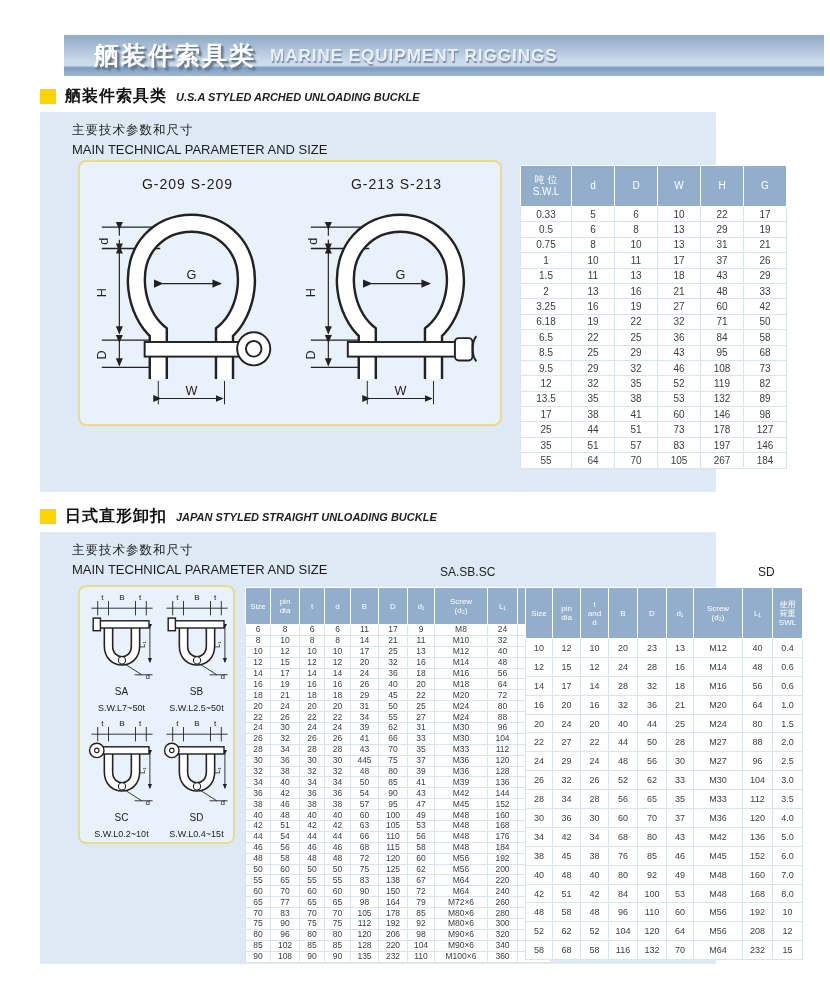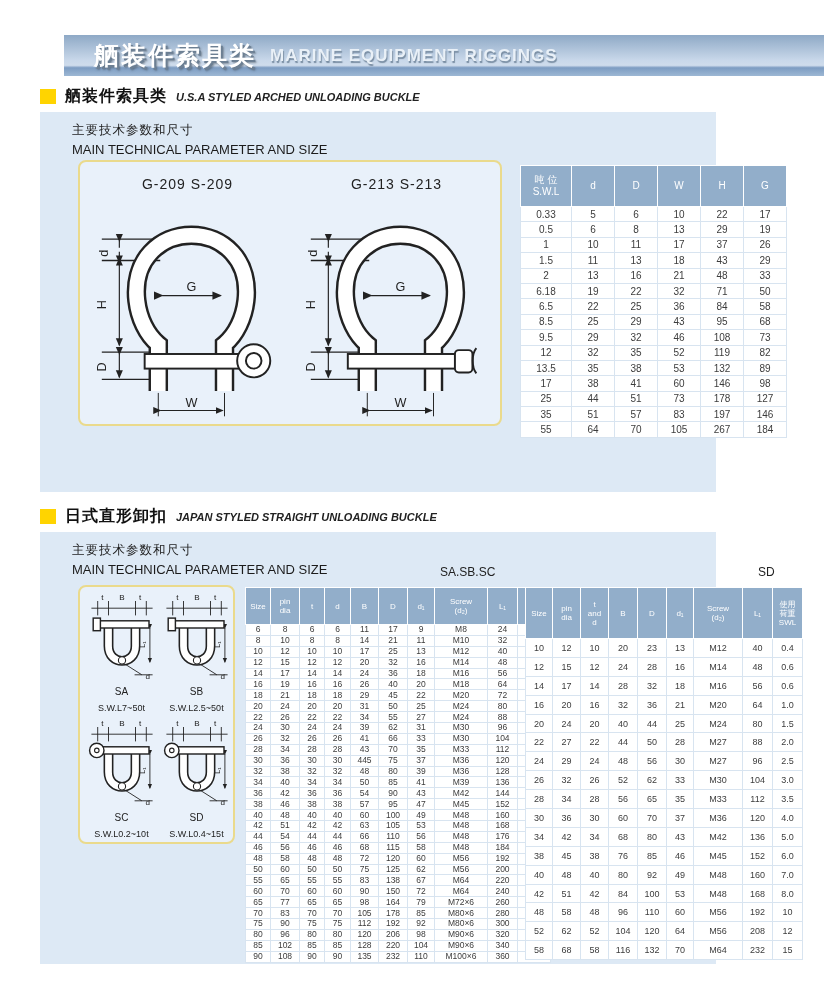--- a/index.html
+++ b/index.html
@@ -58,21 +58,21 @@
   .t3 th:nth-child(3){width:25px;}  .t3 th:nth-child(4){width:26px;}
   .t3 th:nth-child(5){width:26px;}  .t3 th:nth-child(6){width:24px;}
   .t3 th:nth-child(7){width:46px;}  .t3 th:nth-child(8){width:27px;}
   .t3 th:nth-child(9){width:27px;}
 
   .tbl-label{position:absolute;font-size:12px;color:#222;}
 
   
   .fig-row{position:absolute;left:10px;top:14px;display:flex;gap:14px;}
   .shackle-fig{width:195px;text-align:center;}
-  .shackle-fig .model{font-size:14px;color:#222;letter-spacing:1px;margin-bottom:14px;}
+  .shackle-fig .model{font-size:14px;color:#222;letter-spacing:1px;margin-bottom:2px;}
   .u-grid{position:absolute;left:4px;top:6px;display:grid;grid-template-columns:75px 75px;grid-row-gap:6px;}
   .u-fig{text-align:center;}
   .u-fig .nm{font-size:10px;color:#222;margin-top:1px;text-align:center;}
   .u-fig .swl{font-size:9px;color:#222;margin-top:6px;white-space:nowrap;}
   svg text{font-family:"Liberation Sans","DejaVu Sans",sans-serif;fill:#222;}
 </style>
 </head>
 <body>
 
 <div class="page">
@@ -192,20 +192,28 @@
           </tr>
           <tr>
             <td>0.5</td>
             <td>6</td>
             <td>8</td>
             <td>13</td>
             <td>29</td>
             <td>19</td>
           </tr>
           <tr>
+            <td>0.75</td>
+            <td>8</td>
+            <td>10</td>
+            <td>13</td>
+            <td>31</td>
+            <td>21</td>
+          </tr>
+          <tr>
             <td>1</td>
             <td>10</td>
             <td>11</td>
             <td>17</td>
             <td>37</td>
             <td>26</td>
           </tr>
           <tr>
             <td>1.5</td>
             <td>11</td>
@@ -214,20 +222,28 @@
             <td>43</td>
             <td>29</td>
           </tr>
           <tr>
             <td>2</td>
             <td>13</td>
             <td>16</td>
             <td>21</td>
             <td>48</td>
             <td>33</td>
+          </tr>
+          <tr>
+            <td>3.25</td>
+            <td>16</td>
+            <td>19</td>
+            <td>27</td>
+            <td>60</td>
+            <td>42</td>
           </tr>
           <tr>
             <td>6.18</td>
             <td>19</td>
             <td>22</td>
             <td>32</td>
             <td>71</td>
             <td>50</td>
           </tr>
           <tr>

